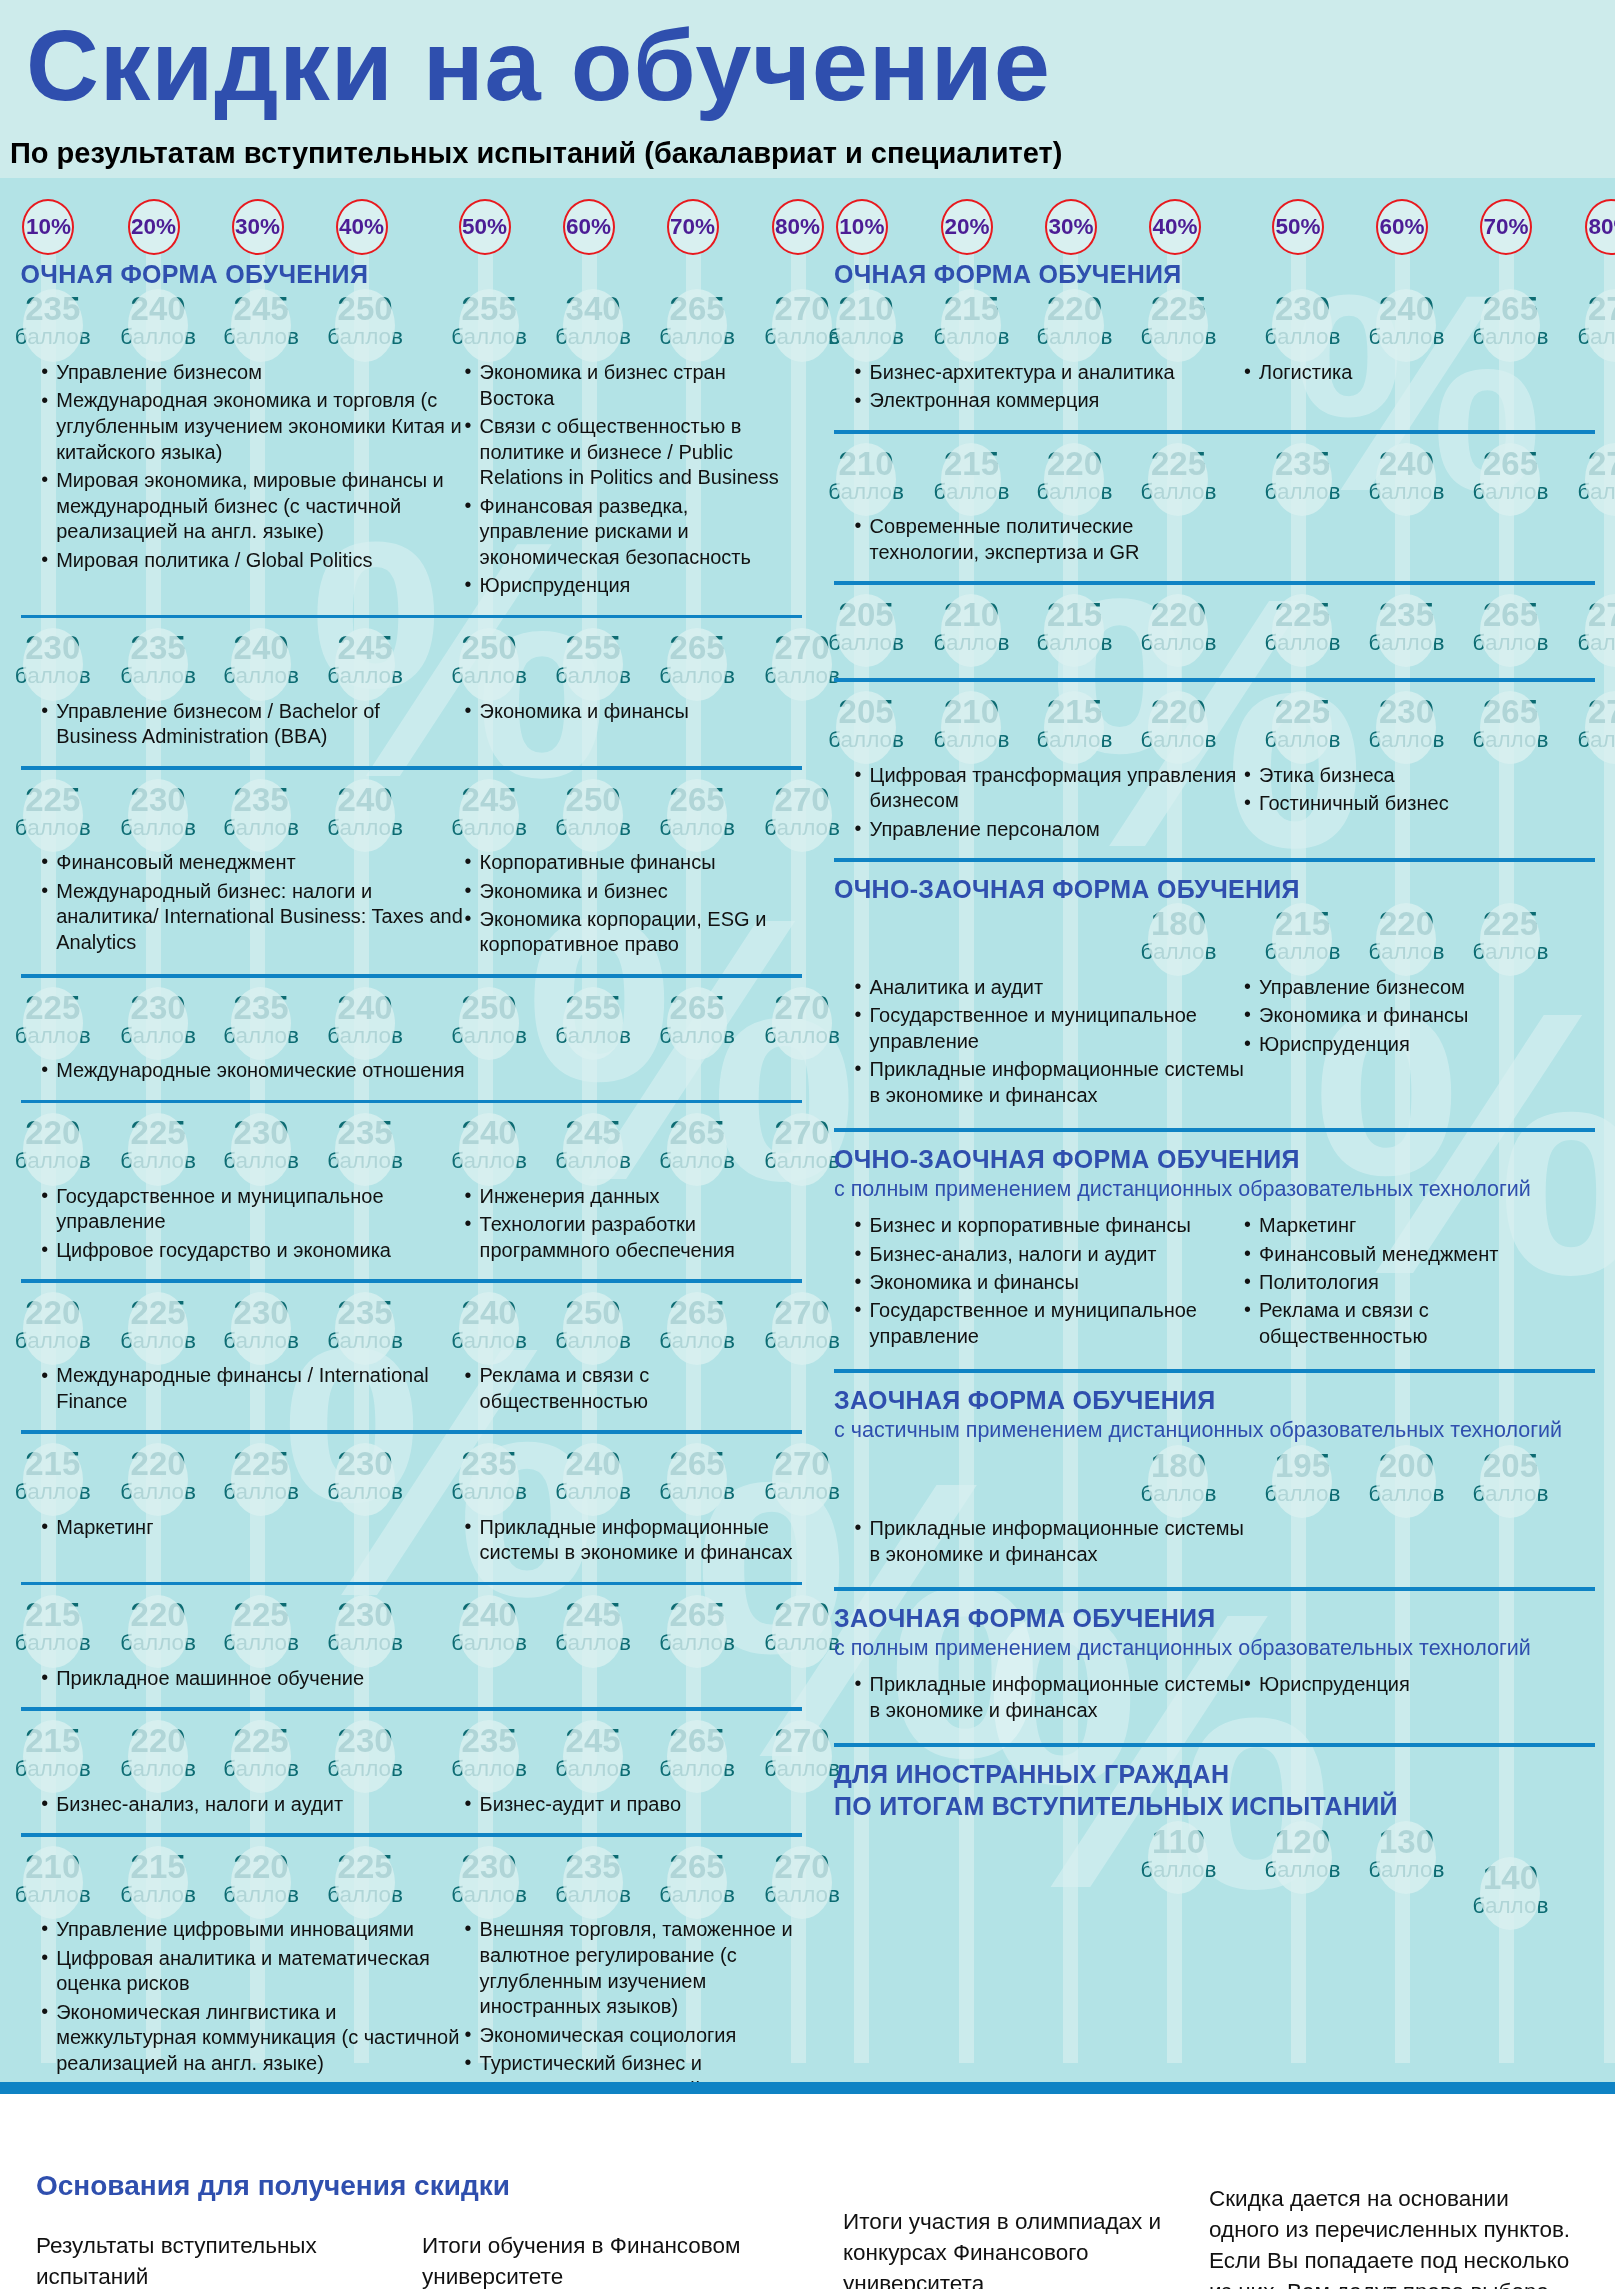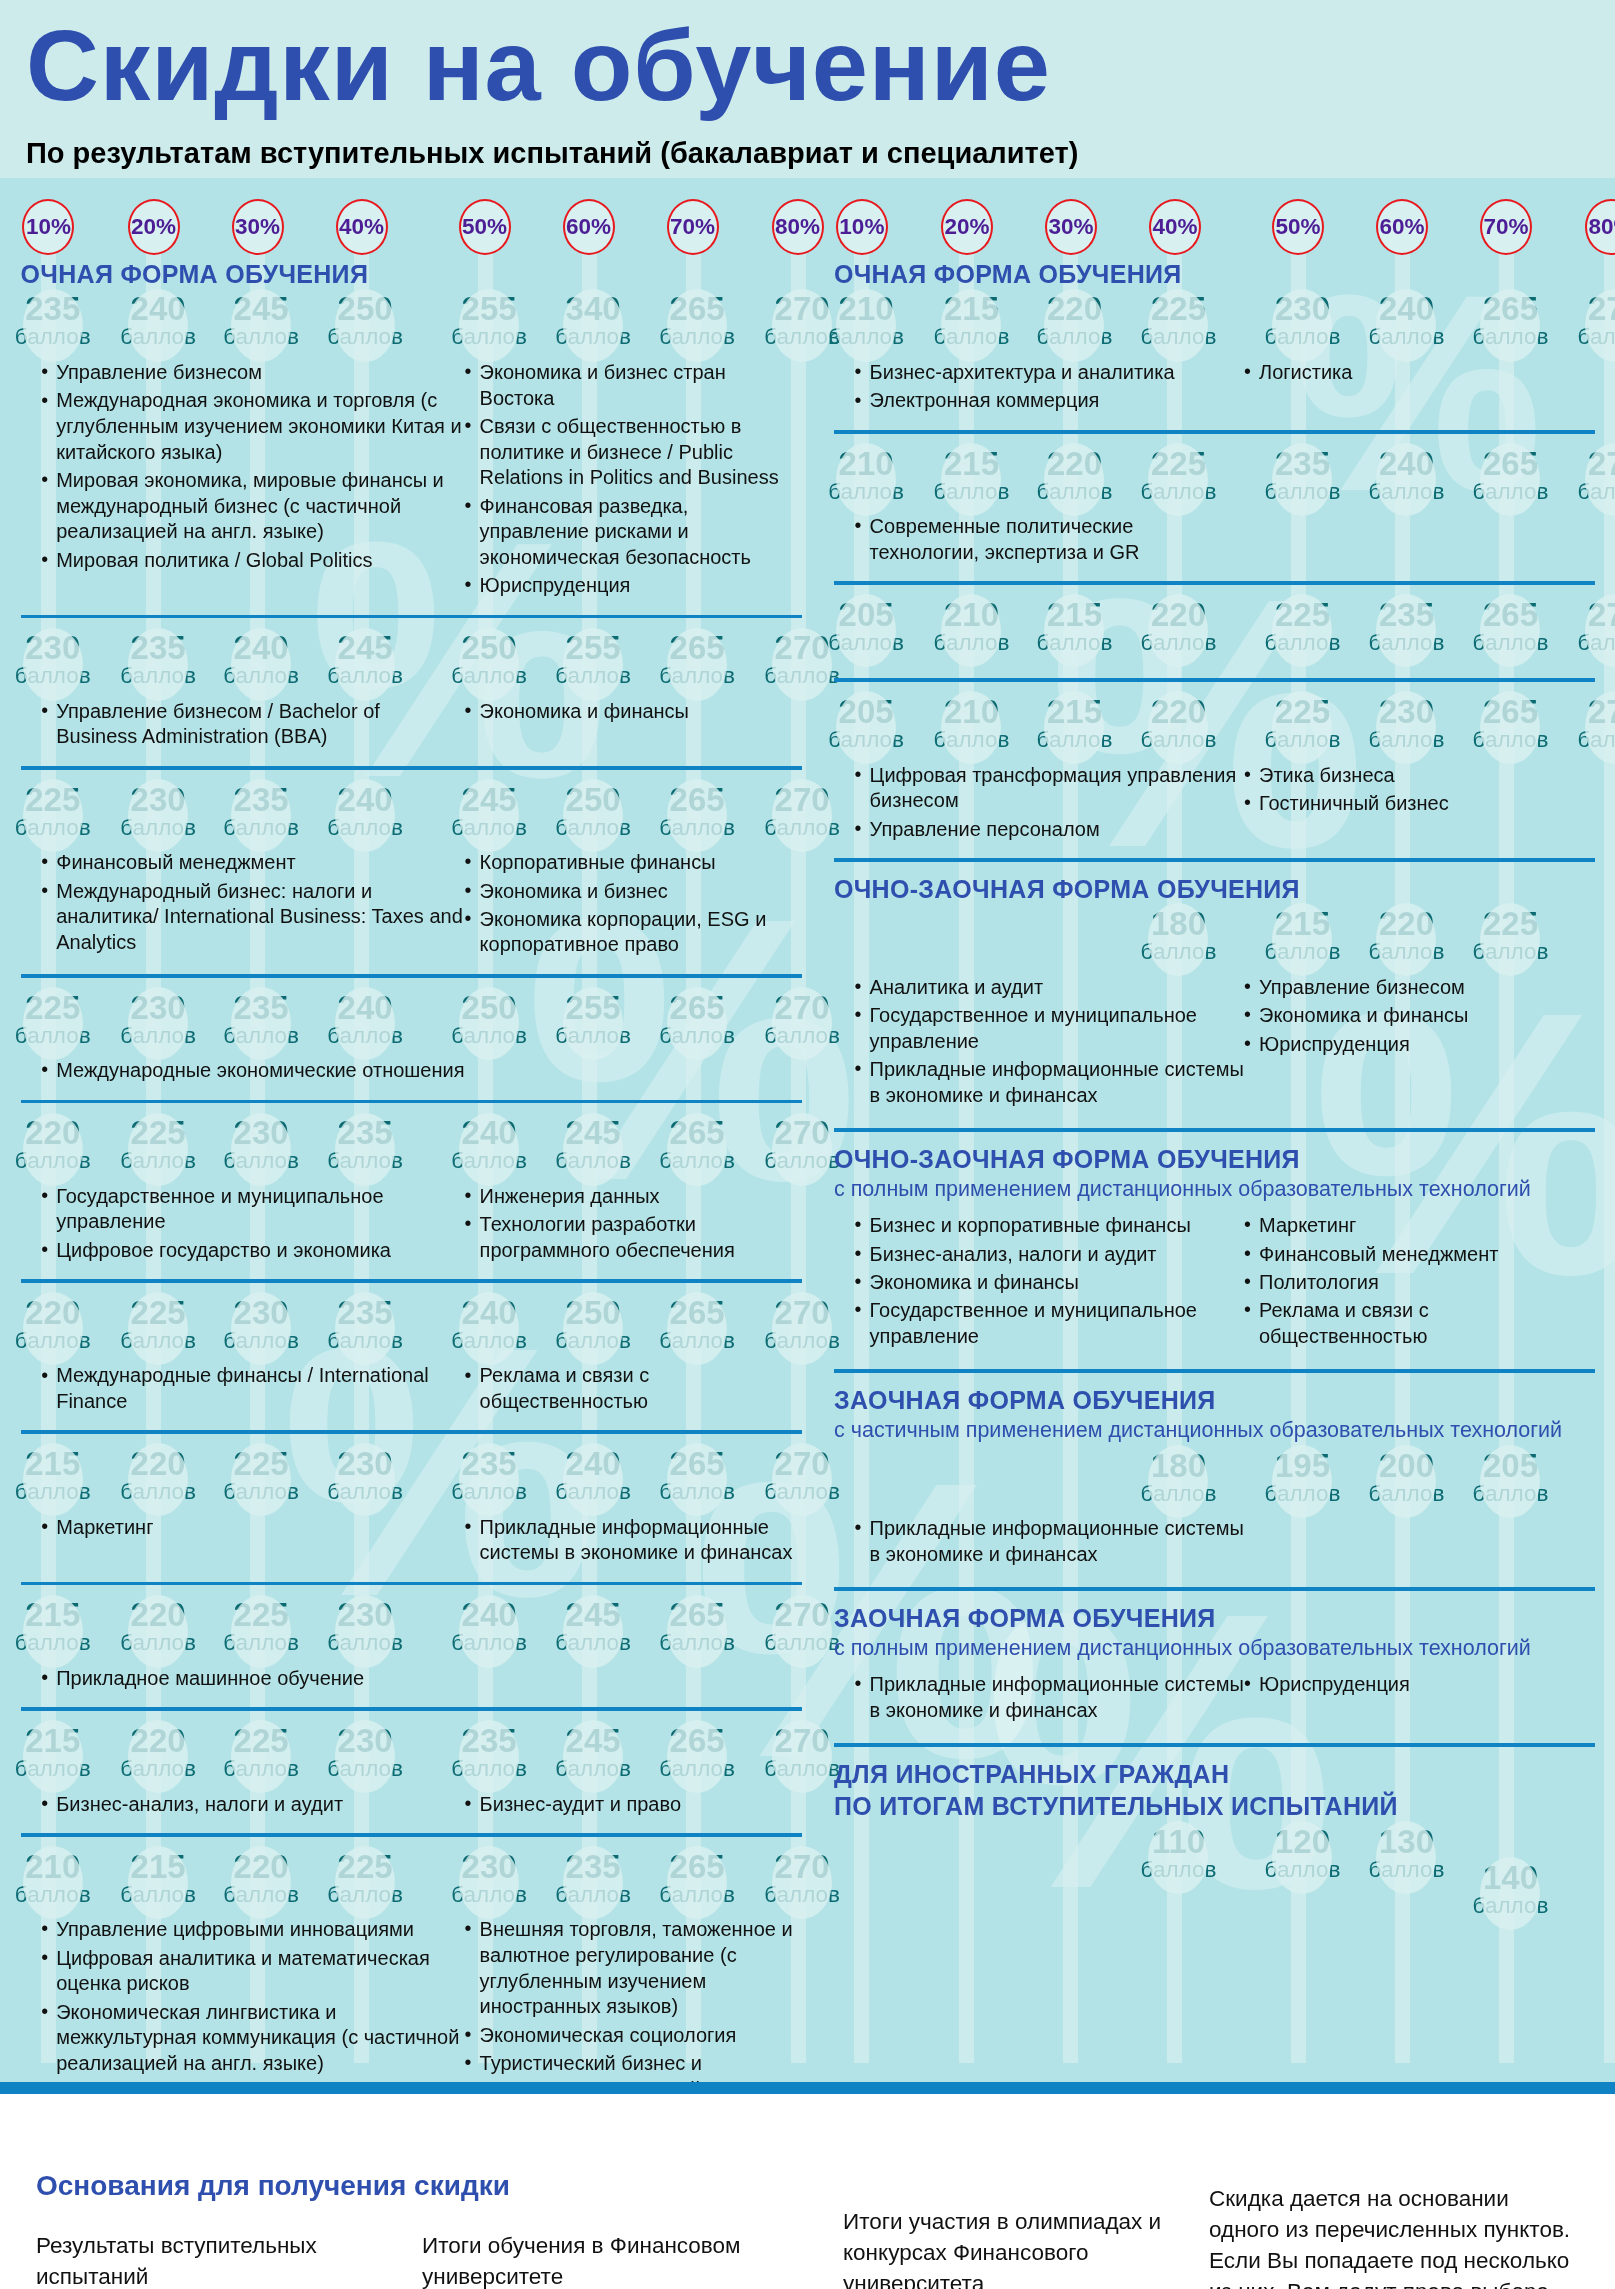--- a/index.html
+++ b/index.html
@@ -42,21 +42,21 @@
   }
 
   
   #main-title{
     position:absolute; left:26px; top:7.5px;
     font-size:101px; font-weight:bold; color:#2f4fae;
     letter-spacing:0.9px; white-space:nowrap;
     font-family:"Liberation Sans", sans-serif;
   }
   #subtitle{
-    position:absolute; left:26px; top:137px;
+    position:absolute; left:10px; top:137px;
     font-size:29px; font-weight:bold; color:#000;
     white-space:nowrap;
   }
 
   
   .badge-row{ position:absolute; top:199px; height:56px; }
   .badge{
     position:absolute; top:0; width:52px; height:56px;
     border:2.8px solid #e8191e; border-radius:50%;
     background:#d9f0f0;

